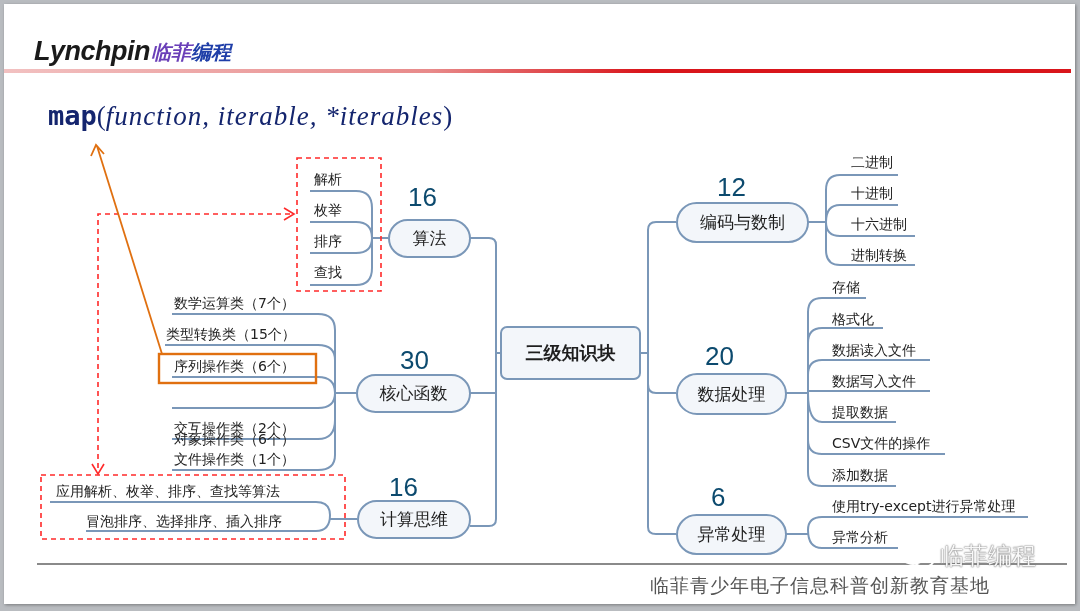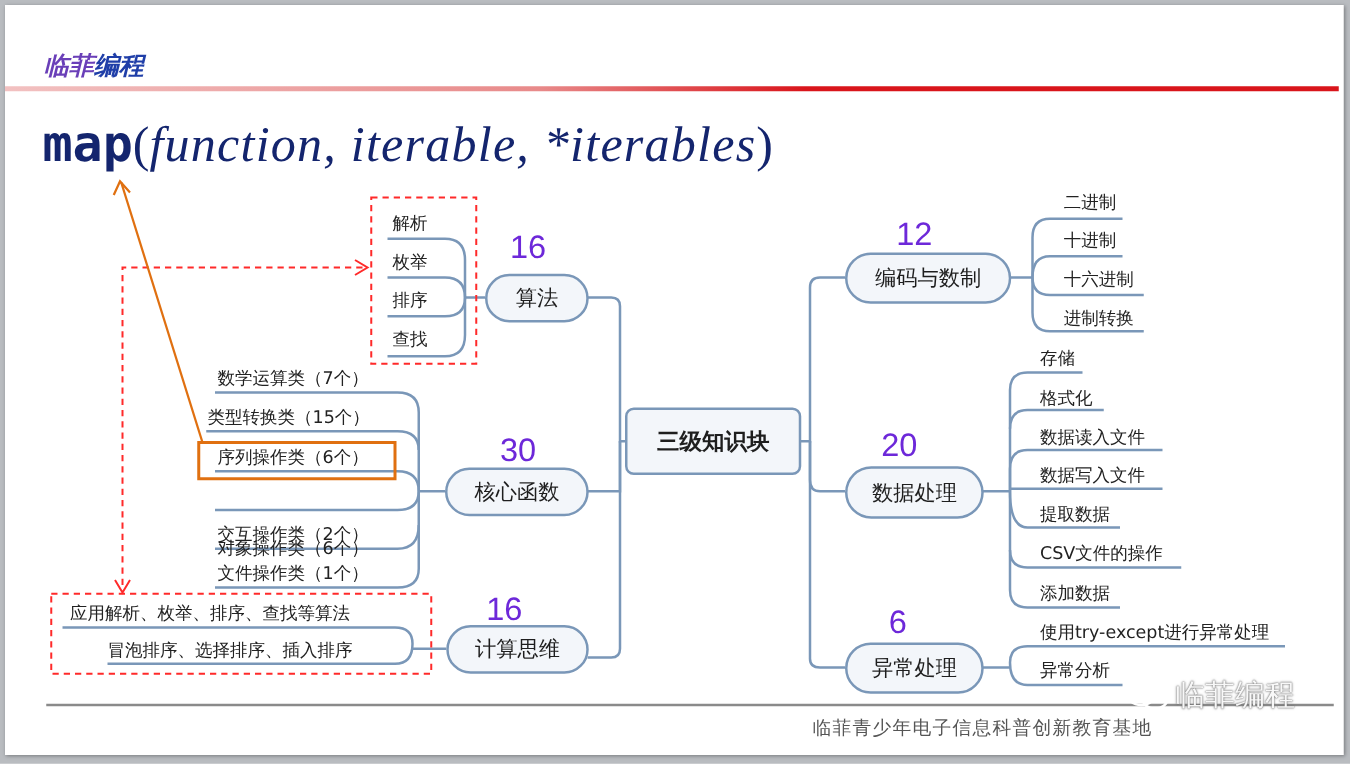--- a/index.html
+++ b/index.html
@@ -4,40 +4,41 @@
 <style>
   html,body{margin:0;padding:0;}
   body{width:1080px;height:611px;background:#b9bcc0;position:relative;overflow:hidden;font-family:"DejaVu Sans","Liberation Sans",sans-serif;}
   .slide{position:absolute;left:4px;top:4px;width:1071px;height:600px;background:#ffffff;box-shadow:1px 1px 3px rgba(0,0,0,.35);}
   .abs{position:absolute;}
   .logo{left:34px;top:32px;height:34px;display:flex;align-items:flex-end;}
   .logo-en{font-family:"Liberation Sans",sans-serif;font-style:italic;font-weight:bold;font-size:27px;color:#1a1a1a;letter-spacing:-0.5px;line-height:30px;}
   .logo-cn{font-family:"DejaVu Sans",sans-serif;font-style:italic;font-weight:bold;font-size:20px;line-height:28px;margin-left:1px;}
   .logo-cn .c1{color:#6a3fb8;} .logo-cn .c2{color:#1f3ea8;}
   .header-rule{left:4px;top:69px;width:1067px;height:4px;background:linear-gradient(90deg,#f2c1c1 0%,#e88a8a 40%,#d9151b 60%,#d9151b 100%);}
-  .signature{left:34px;top:96px;font-size:40px;line-height:40px;color:#14256e;white-space:nowrap;text-align:center;}
+  .signature{left:48px;top:96px;font-size:27px;line-height:40px;color:#14256e;white-space:nowrap;text-align:center;}
   .sig-fn{font-family:"DejaVu Sans Mono","Liberation Mono",monospace;font-weight:bold;}
   .sig-paren{font-family:"Liberation Serif",serif;}
   .sig-args{font-family:"Liberation Serif",serif;font-style:italic;letter-spacing:1px;}
   .node{position:absolute;border:2px solid #7a97b8;background:#f3f6fa;border-radius:22px;box-sizing:border-box;display:flex;align-items:center;justify-content:center;font-size:17px;color:#1e1e1e;font-family:"DejaVu Sans",sans-serif;}
   .root{border-radius:7px;font-weight:bold;font-size:18px;}
-  .count{position:absolute;color:#6d28d9;font-family:"Liberation Sans",sans-serif;font-size:26px;line-height:28px;}
+  .count{position:absolute;color:#0c4a6e;font-family:"Liberation Sans",sans-serif;font-size:26px;line-height:28px;}
   .leaf{position:absolute;font-size:14px;color:#222;line-height:18px;white-space:nowrap;font-family:"DejaVu Sans",sans-serif;}
   .footer-rule{left:37px;top:563px;width:1030px;height:2px;background:#8a8a8a;}
-  .footer-text{left:650px;top:573px;font-size:15px;color:#555;letter-spacing:1px;white-space:nowrap;}
+  .footer-text{left:650px;top:573px;font-size:19px;color:#555;letter-spacing:1px;white-space:nowrap;}
   .watermark{left:898px;top:540px;display:flex;align-items:center;color:rgba(255,255,255,.95);font-size:24px;text-shadow:0 0 2px #777,0 0 1px #555;}
   .wm-icon{width:40px;height:30px;margin-right:2px;}
   svg.lines{position:absolute;left:0;top:0;}
 </style>
 </head>
 <body>
 
 <div class="slide"></div>
 
 <div class="abs logo">
+  <span class="logo-en">Lynchpin</span>
   <span class="logo-cn"><span class="c1">临菲</span><span class="c2">编程</span></span>
 </div>
 <div class="abs header-rule"></div>
 
 <div class="abs signature">
   <span class="sig-fn">map</span><span class="sig-paren">(</span><span class="sig-args">function, iterable, *iterables</span><span class="sig-paren">)</span>
 </div>
 
 <svg class="lines" width="1080" height="611">
   <g fill="none" stroke="#7a97b8" stroke-width="2">

